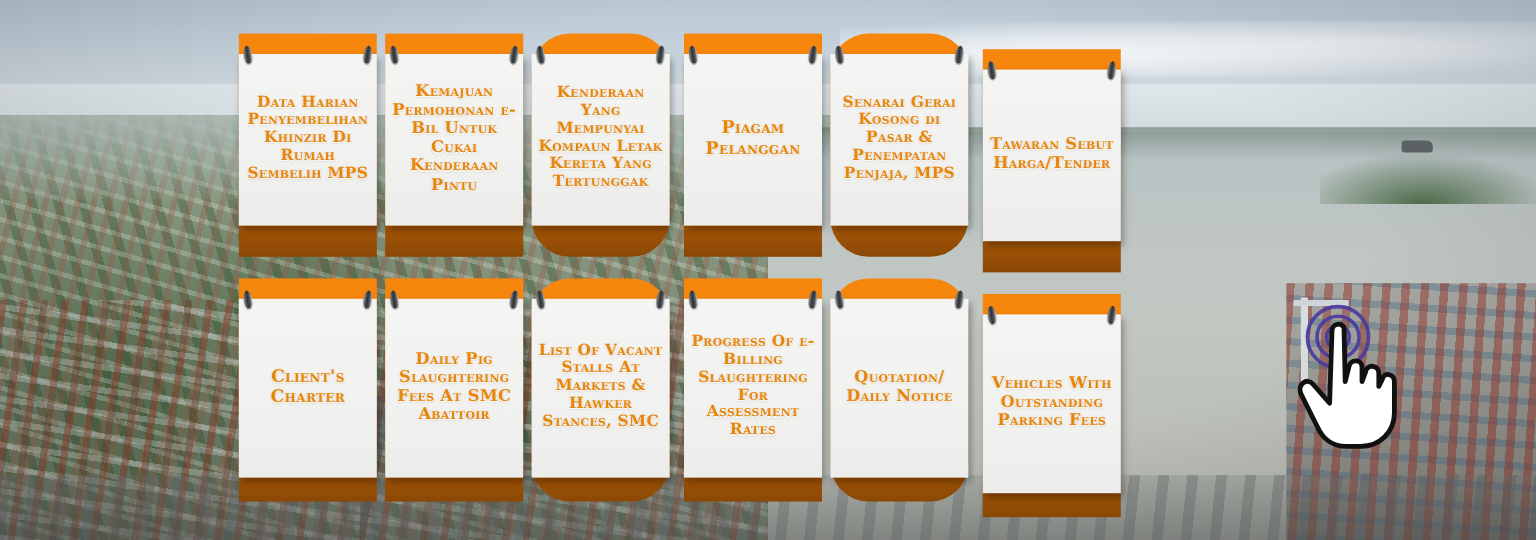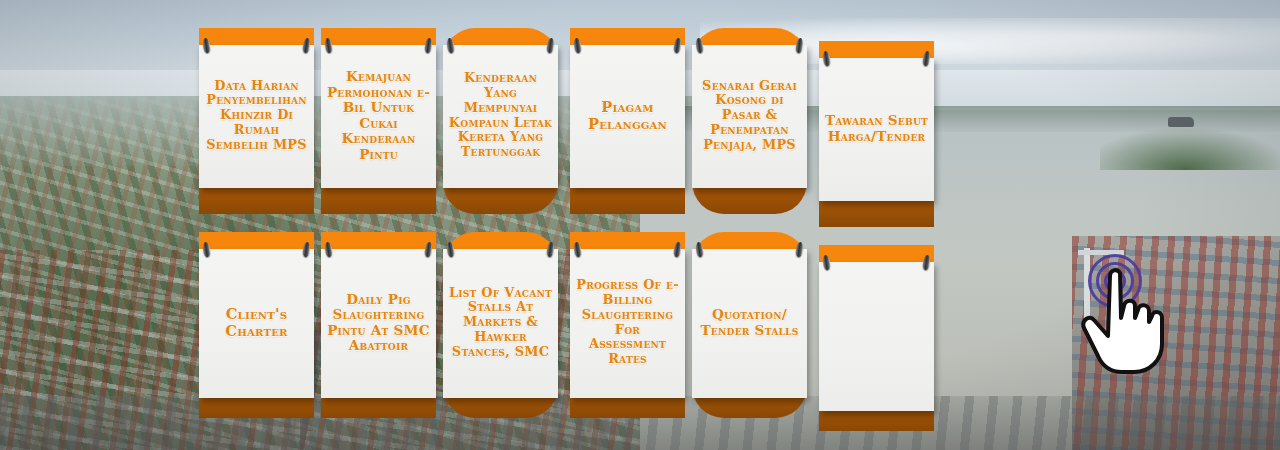--- a/index.html
+++ b/index.html
@@ -265,48 +265,49 @@
       <div class="note">
         <span class="pin pin-l"></span>
         <span class="pin pin-r"></span>
         <div class="note-text big">Client's Charter</div>
       </div>
     </div>
     <div class="panel">
       <div class="note">
         <span class="pin pin-l"></span>
         <span class="pin pin-r"></span>
-        <div class="note-text">Daily Pig Slaughtering Pintu At SMC Abattoir</div>
+        <div class="note-text">Daily Pig Slaughtering Fees At SMC Abattoir</div>
       </div>
     </div>
     <div class="panel gap-wide">
       <div class="note">
         <span class="pin pin-l"></span>
         <span class="pin pin-r"></span>
         <div class="note-text small">List Of Vacant Stalls At Markets &amp; Hawker Stances, SMC</div>
       </div>
     </div>
     <div class="panel">
       <div class="note">
         <span class="pin pin-l"></span>
         <span class="pin pin-r"></span>
         <div class="note-text small">Progress Of e-Billing Slaughtering For Assessment Rates</div>
       </div>
     </div>
     <div class="panel gap-wide">
       <div class="note">
         <span class="pin pin-l"></span>
         <span class="pin pin-r"></span>
-        <div class="note-text">Quotation/ Tender Stalls</div>
-      </div>
-    </div>
-    <div class="panel">
-      <div class="note">
-        <span class="pin pin-l"></span>
-        <span class="pin pin-r"></span>
+        <div class="note-text">Quotation/ Daily Notice</div>
+      </div>
+    </div>
+    <div class="panel">
+      <div class="note">
+        <span class="pin pin-l"></span>
+        <span class="pin pin-r"></span>
+        <div class="note-text">Vehicles With Outstanding Parking Fees</div>
       </div>
     </div>
   </div>
 
   <div class="cursor-layer">
     <div class="ripple r1"></div>
     <div class="ripple r2"></div>
     <div class="ripple r3"></div>
     <svg class="hand-svg" width="86" height="112" viewBox="0 0 86 112">
       <path d="M30 10 C30 4 37 2 40 7 L41 52 L44 40 C45 33 55 33 55 40 L55 52

